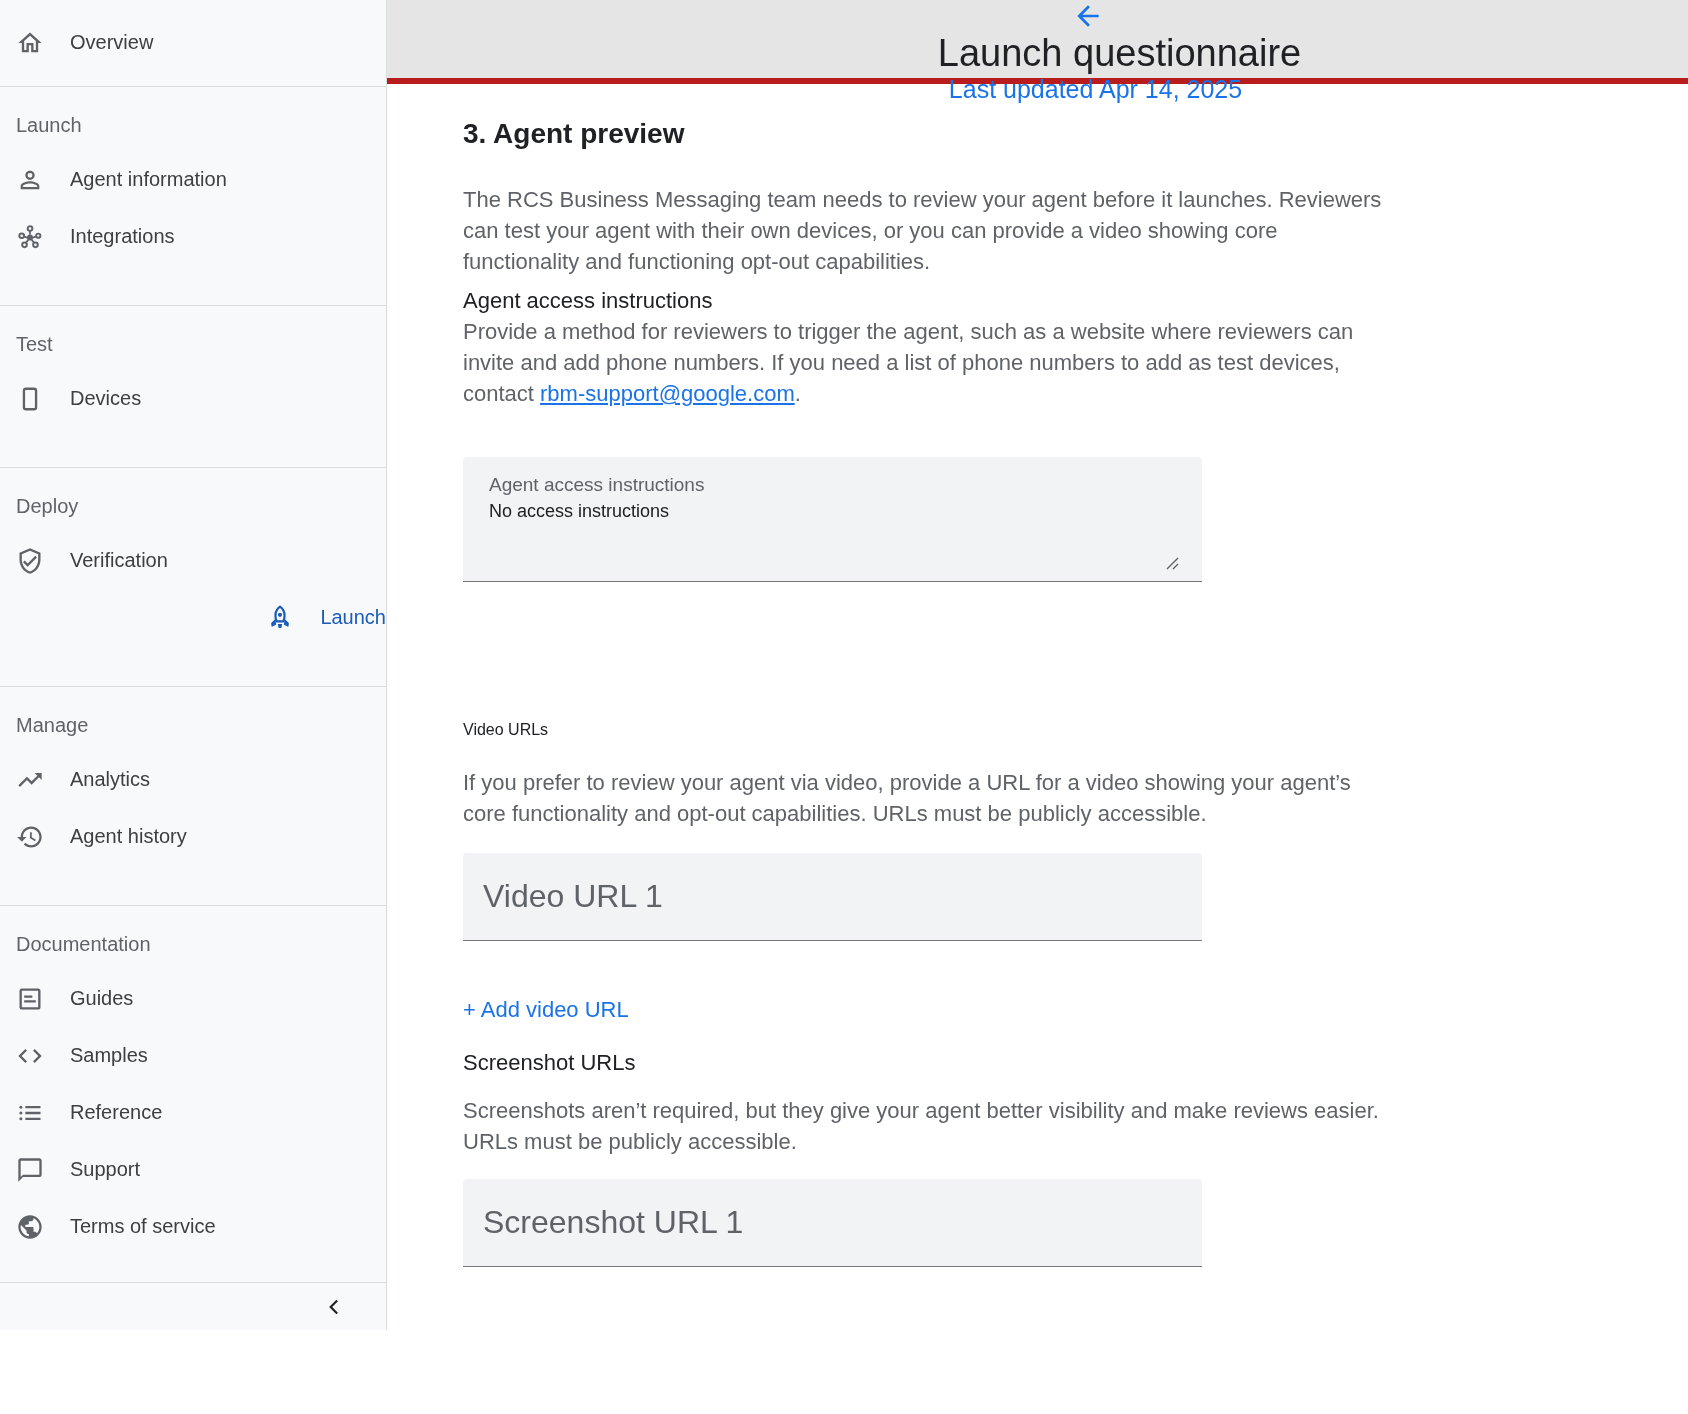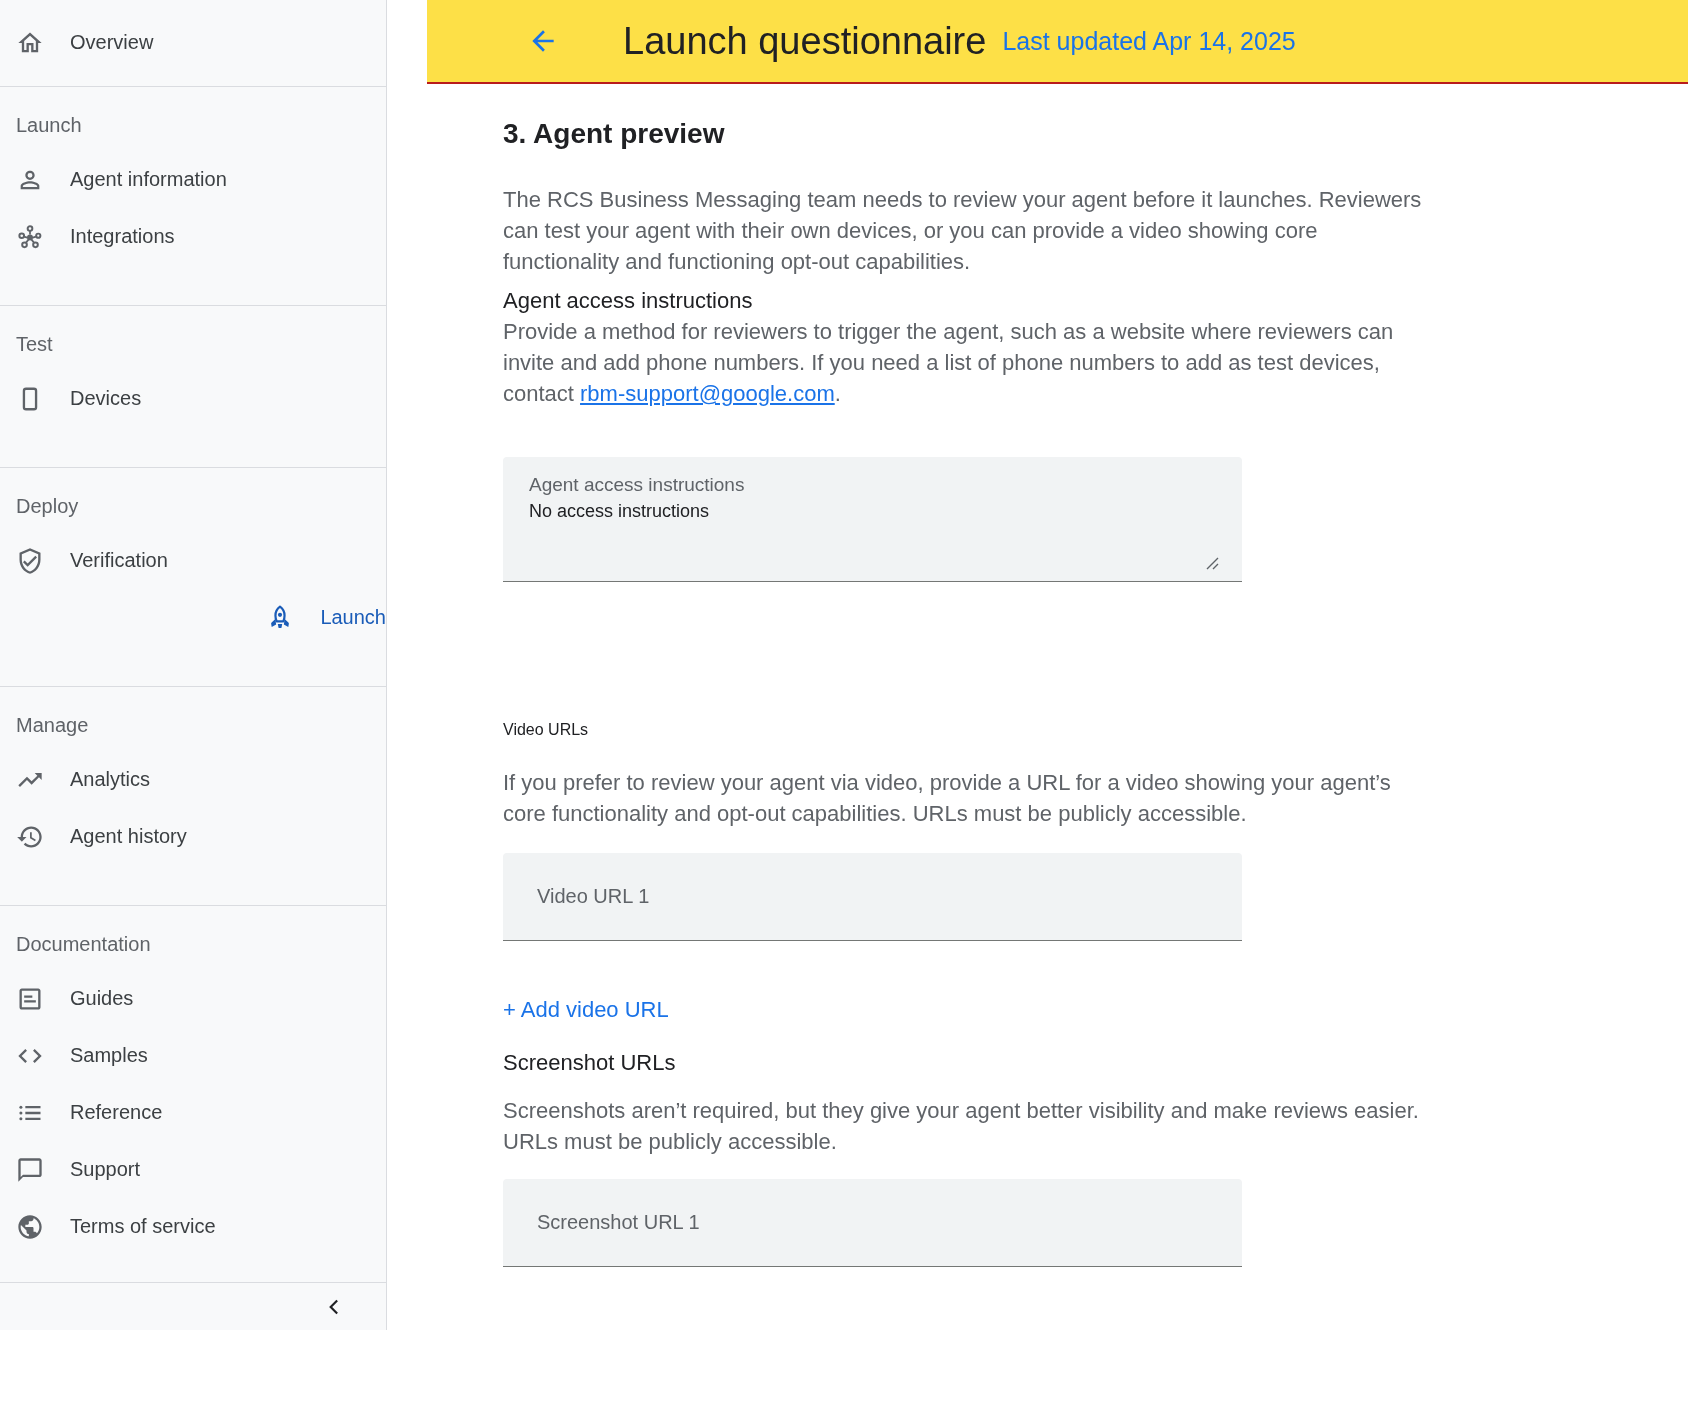--- a/index.html
+++ b/index.html
@@ -1,17 +1,17 @@
 <!DOCTYPE html>
 <html style="--accent: #1a73e8;"><head>
 <meta charset="utf-8">
 <style>
   html,body{margin:0;padding:0;background:#fff;}
   body{font-family:"Liberation Sans","DejaVu Sans",sans-serif;color:#202124;}
-  .app{width:1688px;height:1330px;display:flex;overflow:hidden;background:#fff;gap:40px;}
+  .app{width:1688px;height:1330px;display:flex;overflow:hidden;background:#fff;}
 
   
   .sidebar{width:387px;min-width:387px;background:#f8f9fa;border-right:1px solid #dadce0;
            position:relative;padding-top:14px;box-sizing:border-box;overflow:hidden;}
   .nav-item{height:57px;display:flex;align-items:center;padding-left:16px;color:#3c4043;
             font-size:20px;cursor:pointer;}
   .nav-item .icn{width:28px;height:28px;color:#5f6368;flex:none;}
   .nav-item.active{font-weight:400;justify-content:flex-end;}
   .nav-item.active .icn{color:inherit;}
   .nav-label{margin-left:26px;white-space:nowrap;}
@@ -19,22 +19,22 @@
   .section-title{font-size:20px;line-height:32px;color:#5f6368;margin:22px 0 10px 16px;}
   .side-footer{position:absolute;left:0;right:0;bottom:0;height:48px;border-top:1px solid #dadce0;
                display:flex;align-items:center;justify-content:flex-end;padding-right:38px;
                box-sizing:border-box;background:#f8f9fa;}
   .collapse-btn{background:none;border:none;padding:0;margin:0;color:#202124;cursor:pointer;
                 width:26px;height:26px;}
   .collapse-btn svg{width:26px;height:26px;display:block;}
 
   
   .main{flex:1;display:flex;flex-direction:column;min-width:0;}
-  .topbar{height:84px;min-height:84px;border-bottom:2px solid #b91c1c;display:flex;
-          align-items:center;padding-left:100px;box-sizing:border-box;background:#fde047;}
+  .topbar{height:84px;min-height:84px;border-bottom:6px solid #b91c1c;display:flex;
+          align-items:center;padding-left:100px;box-sizing:border-box;background:#e5e5e5;flex-direction:column;}
   .back-btn{background:none;border:none;padding:0;width:32px;height:32px;color:var(--accent);
             cursor:pointer;flex:none;}
   .back-btn svg{width:32px;height:32px;display:block;}
   .page-title{font-size:38px;font-weight:400;color:#202124;margin:0 0 0 64px;white-space:nowrap;}
   .last-updated{font-size:25px;font-weight:500;color:var(--accent);margin-left:16px;white-space:nowrap;}
 
   .content{padding:32px 40px 0 76px;overflow:hidden;}
   .section-heading{margin:0;font-size:28px;line-height:35px;font-weight:700;color:#202124;}
   .body-text{margin:33px 0 0 0;font-size:22px;line-height:31px;color:#5f6368;
              white-space:pre-line;max-width:1030px;}
@@ -51,21 +51,21 @@
                  cursor:nwse-resize;}
   .resize-handle svg{width:16px;height:16px;display:block;}
 
   .group-label{margin:132px 0 0 0;font-size:16px;line-height:31px;color:#202124;}
   .p3{margin-top:22px;}
   .p4{margin-top:17px;}
   .shot-label{margin-top:22px;}
 
   .url-input{display:block;margin-top:24px;width:739px;height:88px;background:#f1f3f4;border:none;
              border-bottom:1px solid #747775;border-radius:4px 4px 0 0;box-sizing:border-box;
-             padding:0 34px;font-size:20px;color:#202124;font-family:inherit;outline:none;}
+             padding:0 20px;font-size:32px;color:#202124;font-family:inherit;outline:none;}
   .url-input.shot{margin-top:22px;}
   .url-input::placeholder{color:#5f6368;opacity:1;}
 
   .add-link{display:inline-block;margin-top:53px;font-size:22px;line-height:31px;
             color:var(--accent);text-decoration:none;cursor:pointer;}
   .add-link.shot{margin-top:57px;}
 </style>
 </head>
 <body>
 

